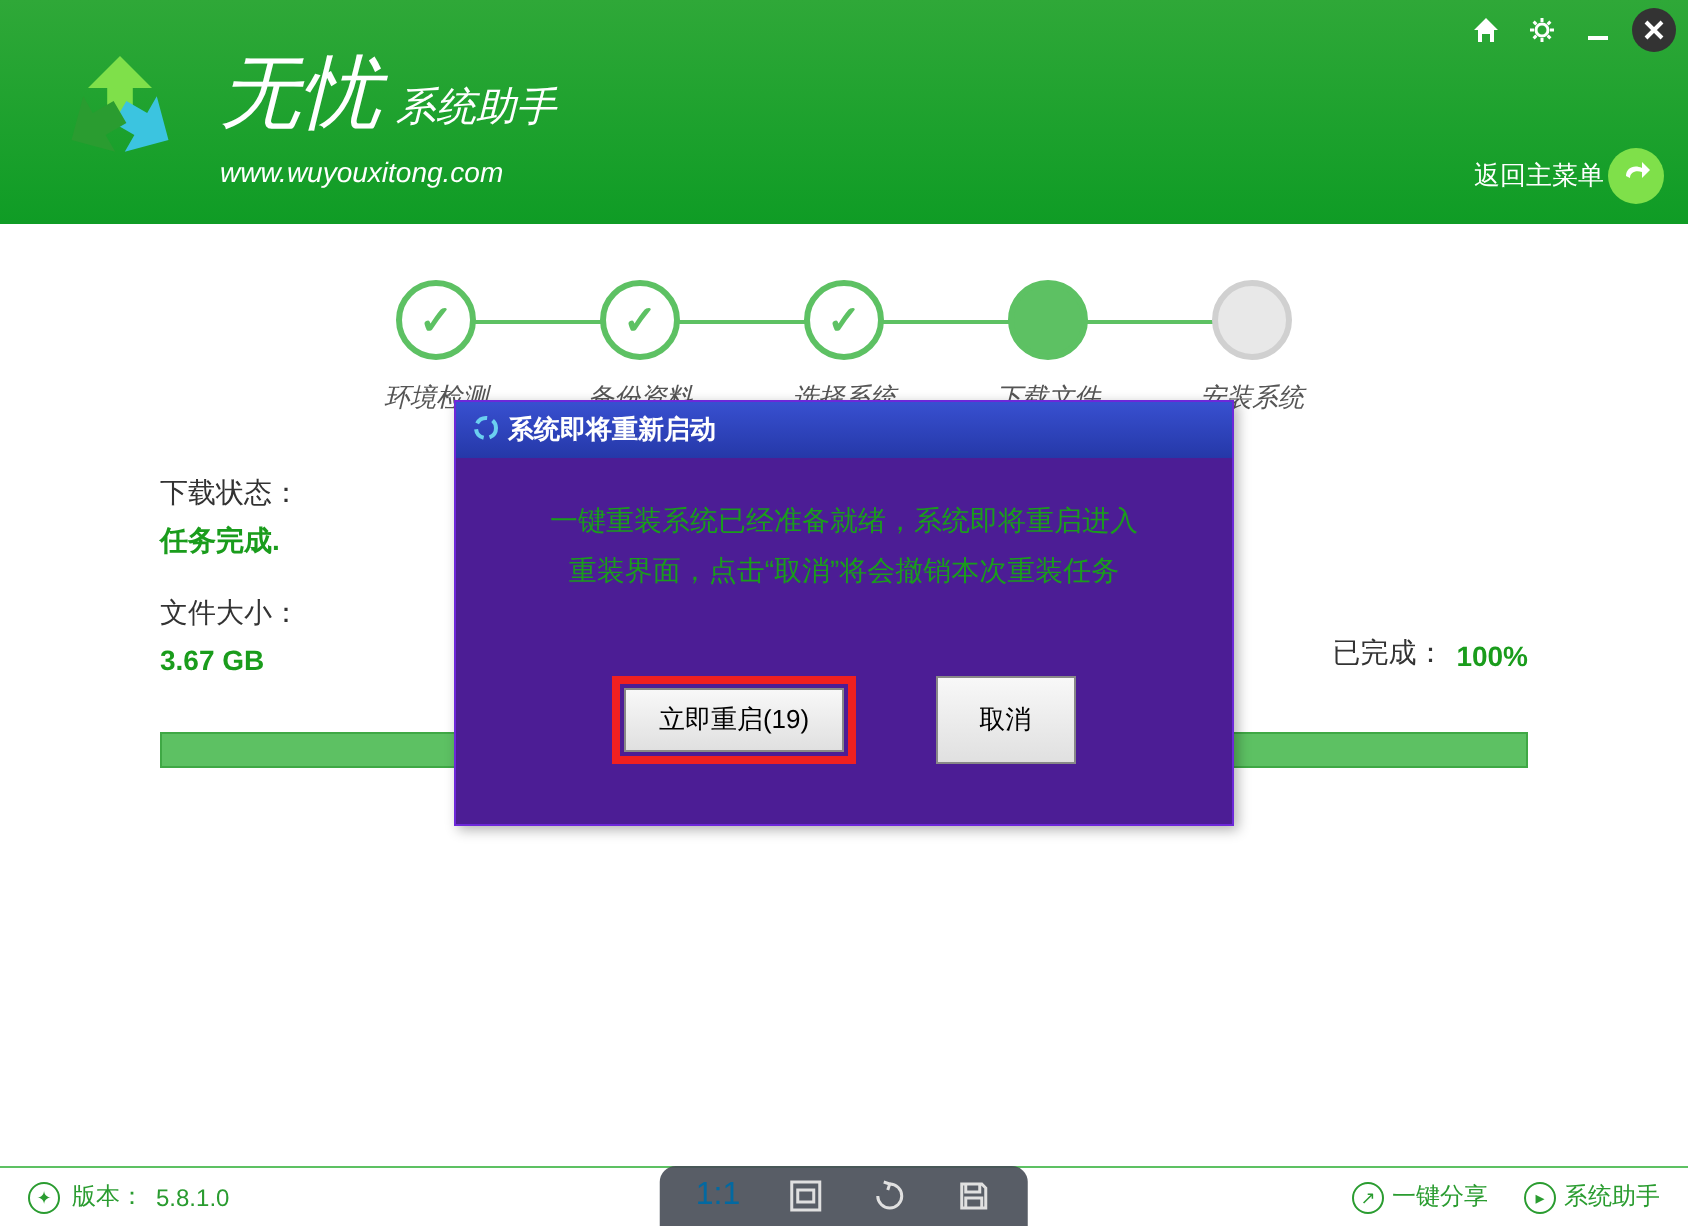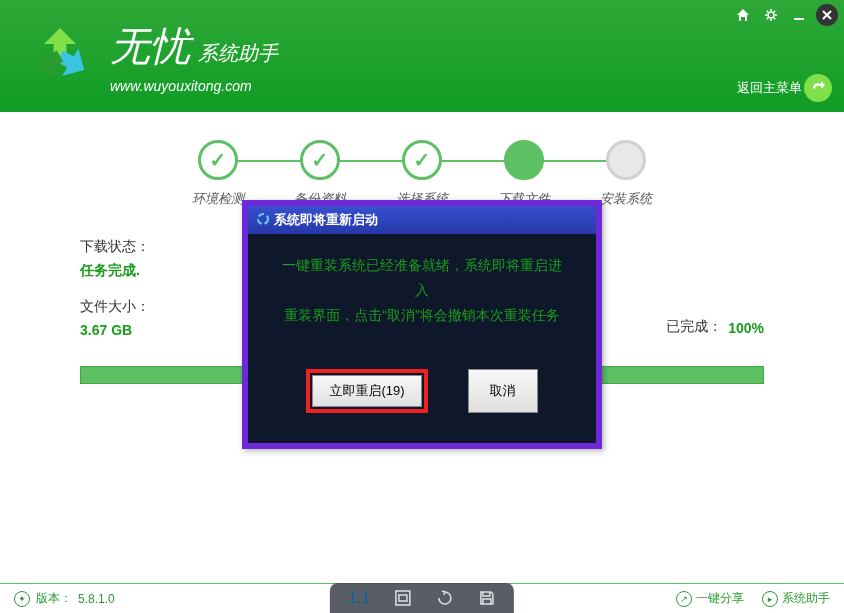--- a/index.html
+++ b/index.html
@@ -105,23 +105,23 @@
       height: 18px;
       background: #5dc163;
       border: 1px solid #3fa845;
     }
     
     .dialog-overlay {
       position: absolute;
       top: 200px;
       left: 50%;
       transform: translateX(-50%);
-      width: 360px;
-      background: #0f172a;
-      border: 6px solid #6d28d9;
+      width: 390px;
+      background: #4c1d95;
+      border: 1px solid #6d28d9;
       box-shadow: 2px 2px 6px rgba(0,0,0,0.3);
       z-index: 10;
     }
     .dialog-title {
       background: linear-gradient(to bottom, #3850d0, #2538a8);
       color: #fff;
       padding: 5px 8px;
       font-size: 13px;
       font-weight: bold;
       display: flex;

